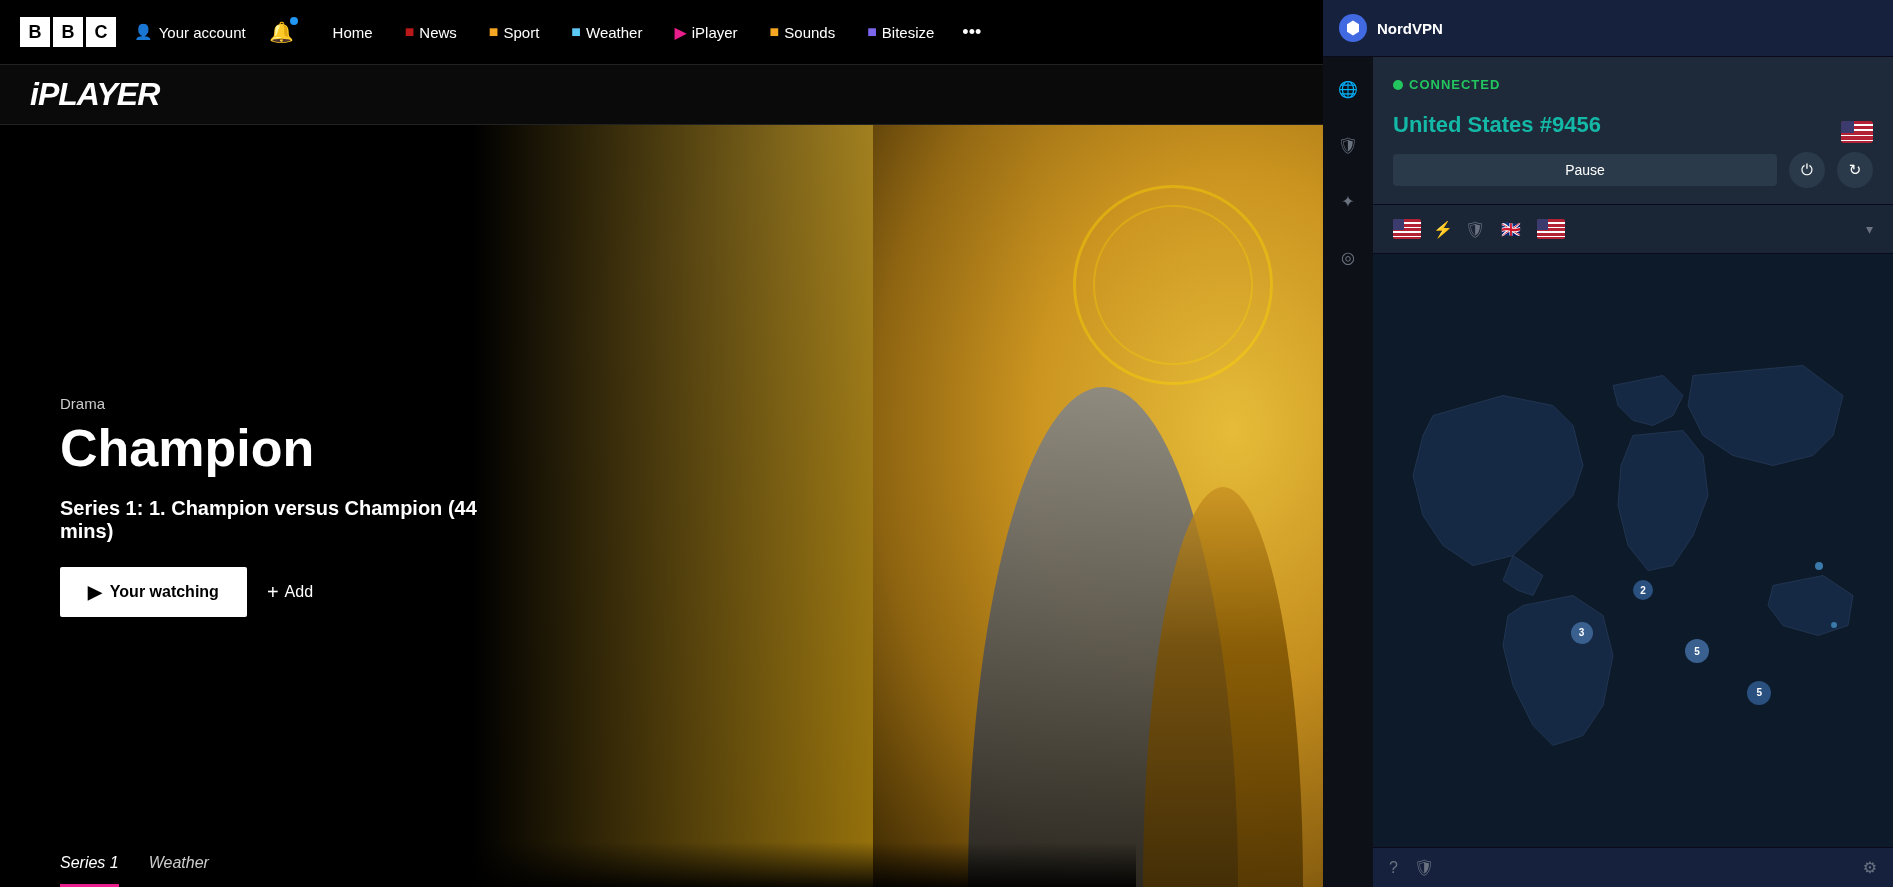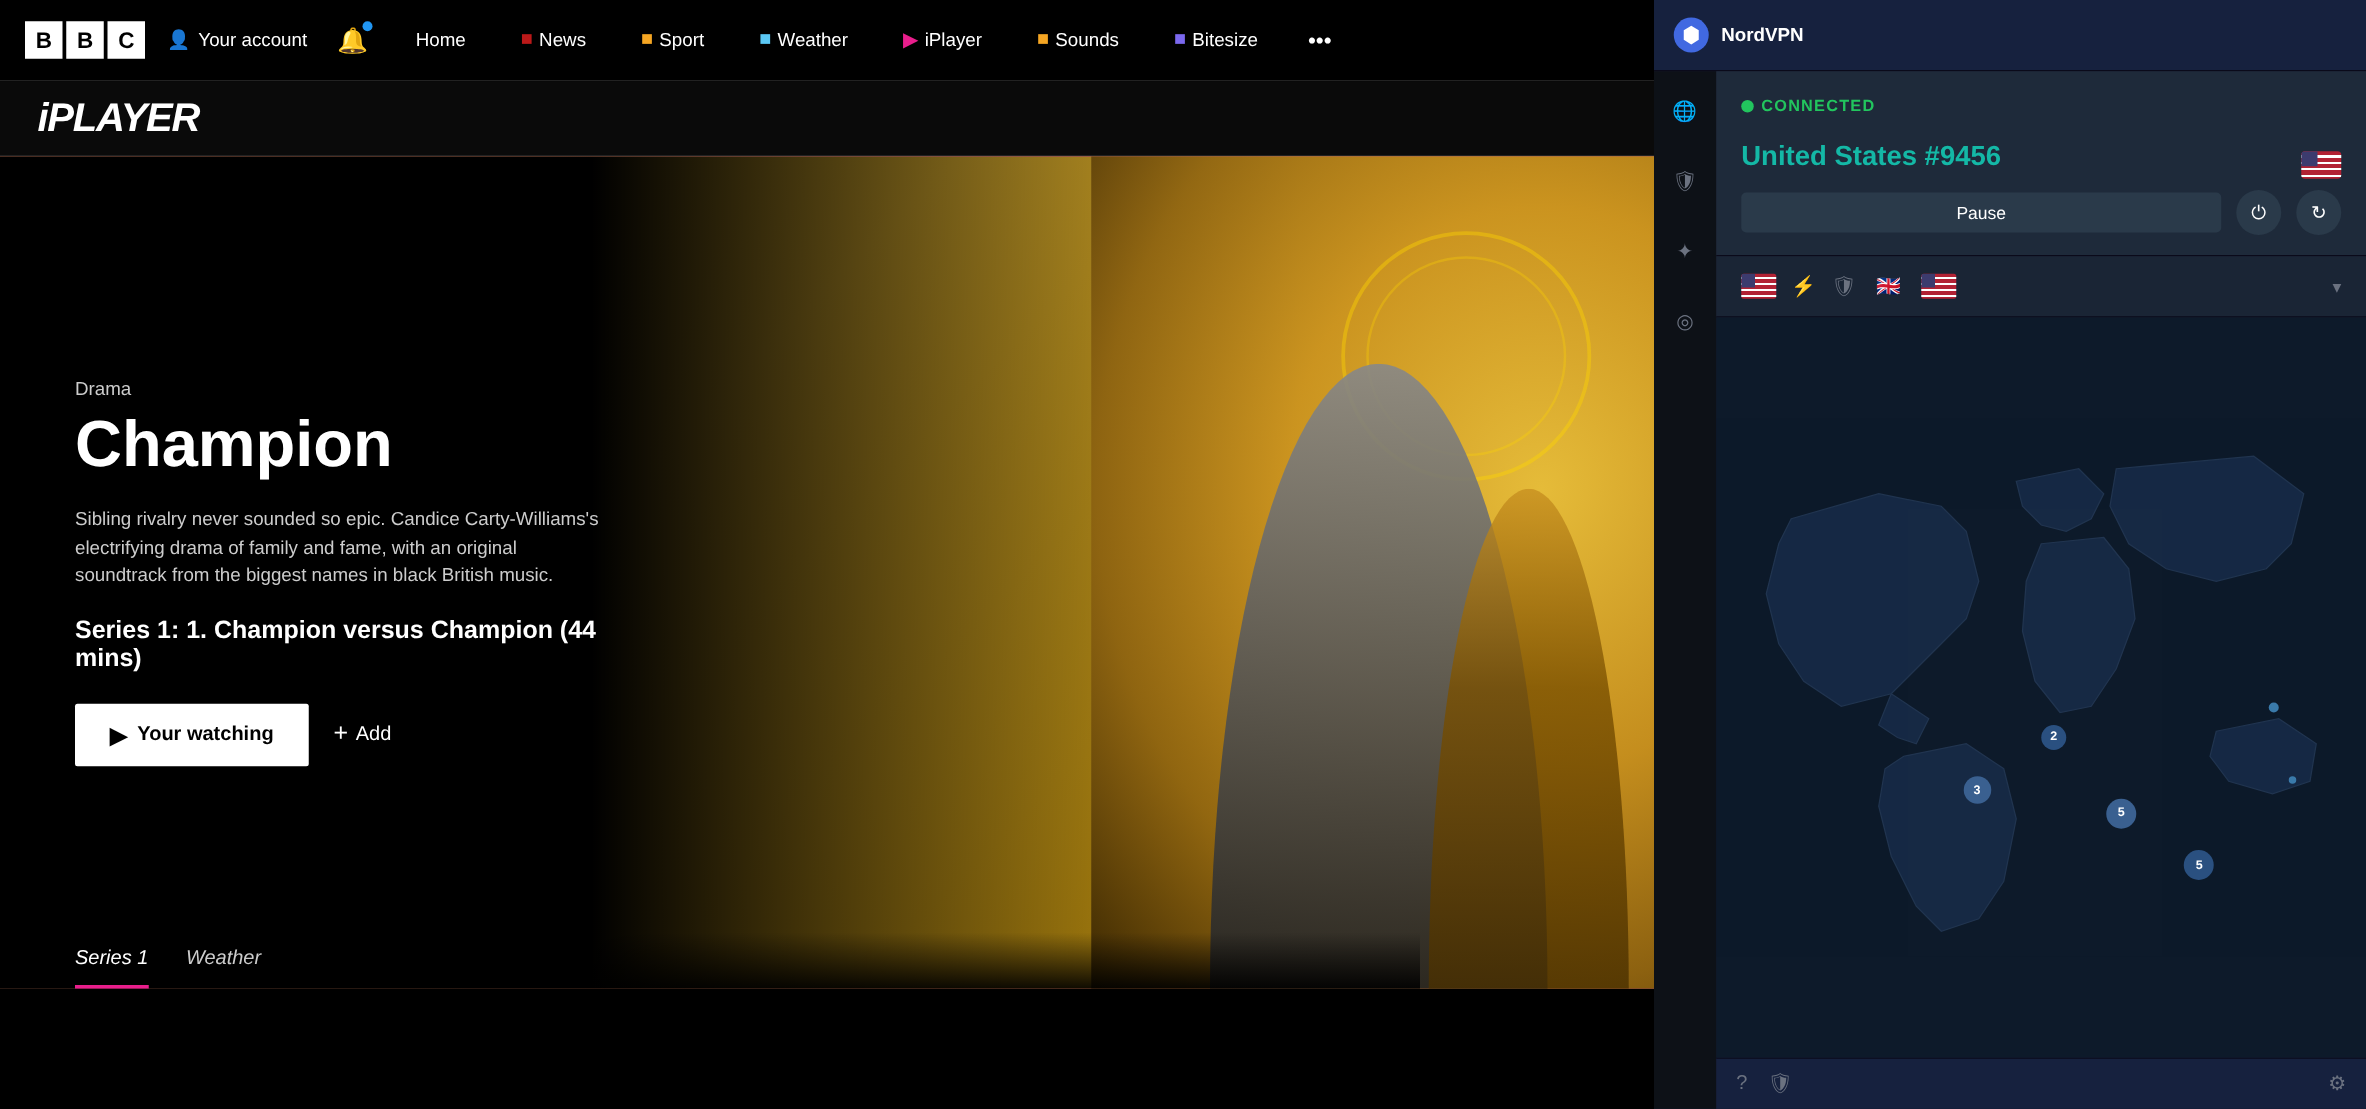--- a/index.html
+++ b/index.html
@@ -51,21 +51,21 @@
       top: -3px;
       right: -3px;
       width: 8px;
       height: 8px;
       background: #2196f3;
       border-radius: 50%;
     }
     .top-nav-links {
       display: flex;
       align-items: center;
-      gap: 16px;
+      gap: 4px;
       flex: 1;
     }
     .top-nav-link {
       display: flex;
       align-items: center;
       gap: 5px;
       color: #fff;
       font-size: 15px;
       padding: 0 14px;
       height: 65px;
@@ -122,23 +122,23 @@
       cursor: pointer;
       display: flex;
       align-items: center;
       gap: 4px;
     }
 
     
     .hero {
       position: relative;
       width: 100%;
-      height: 666px;
+      height: 762px;
       overflow: hidden;
-      background: #a21caf;
+      background: #b91c1c;
     }
     .hero-bg {
       position: absolute;
       top: 0; left: 0;
       width: 100%; height: 100%;
       background: linear-gradient(to right, #000 0%, #000 25%, transparent 55%),
                   linear-gradient(135deg, #c8a020 0%, #e8b830 30%, #d4a010 60%, #8b6010 80%, #333 100%);
     }
     .hero-content {
       position: absolute;
@@ -535,21 +535,20 @@
     <div style="position:absolute; top:80px; left:220px; width:160px; height:160px; border-radius:50%; border:2px solid rgba(255,215,0,0.3);"></div>
 
     <div style="position:absolute; bottom:0; left:80px; width:300px; height:500px; background: linear-gradient(to top, #222 0%, #555 50%, #888 100%); border-radius: 30% 30% 0 0 / 10% 10% 0 0; clip-path: ellipse(45% 100% at 50% 100%); opacity:0.9;"></div>
 
     <div style="position:absolute; bottom:0; left:250px; width:200px; height:400px; background: linear-gradient(to top, #4a3000 0%, #7a5000 60%, #c89020 100%); border-radius: 30% 30% 0 0 / 10% 10% 0 0; clip-path: ellipse(40% 100% at 50% 100%); opacity:0.8;"></div>
   </div>
 
   <div class="hero-content">
     <p class="hero-genre">Drama</p>
     <h1 class="hero-title">Champion</h1>
-    <p class="hero-desc">Sibling rivalry never sounded so epic. Candice Carty-Williams's electrifying drama of family and fame, with an original soundtrack from the biggest names in black British music.</p>
     <p class="hero-episode">Series 1: 1. Champion versus Champion (44 mins)</p>
     <div class="hero-buttons">
       <button class="btn-watch">
         <span style="font-size:18px;">▶</span>
         <span>Your watching</span>
       </button>
       <button class="btn-add">
         <span style="font-size:20px;">+</span>
         <span>Add</span>
       </button>

